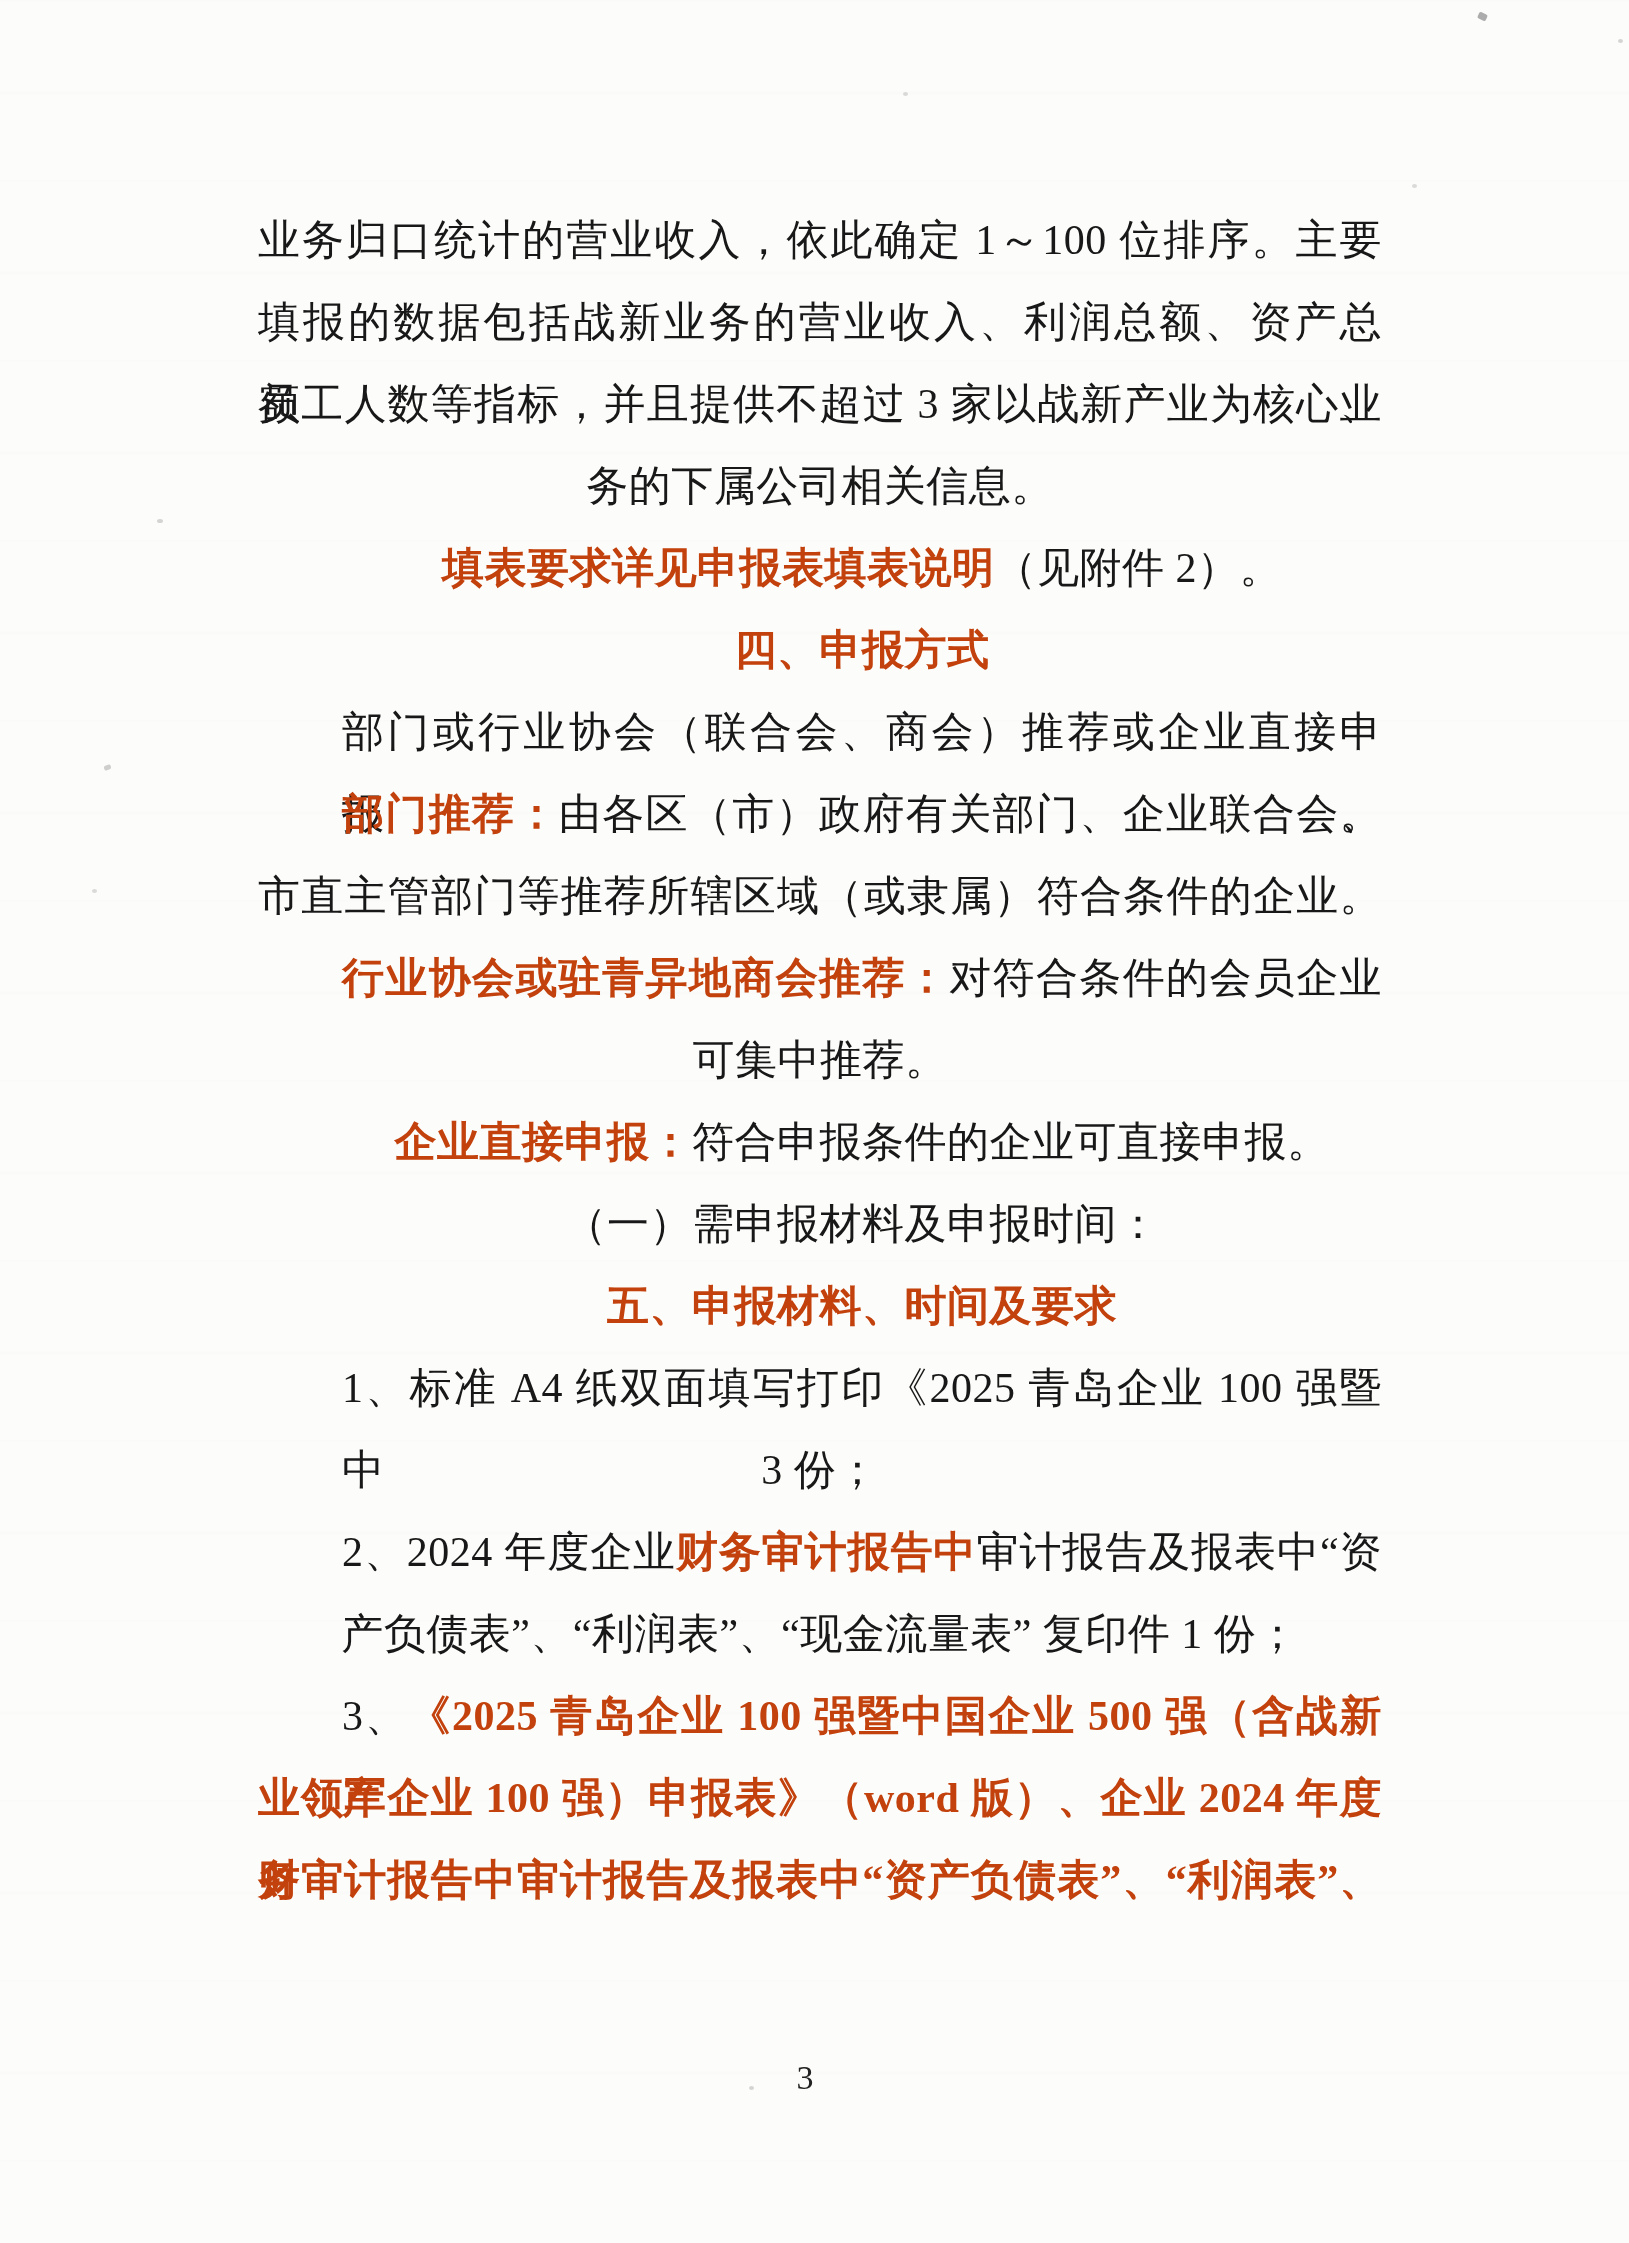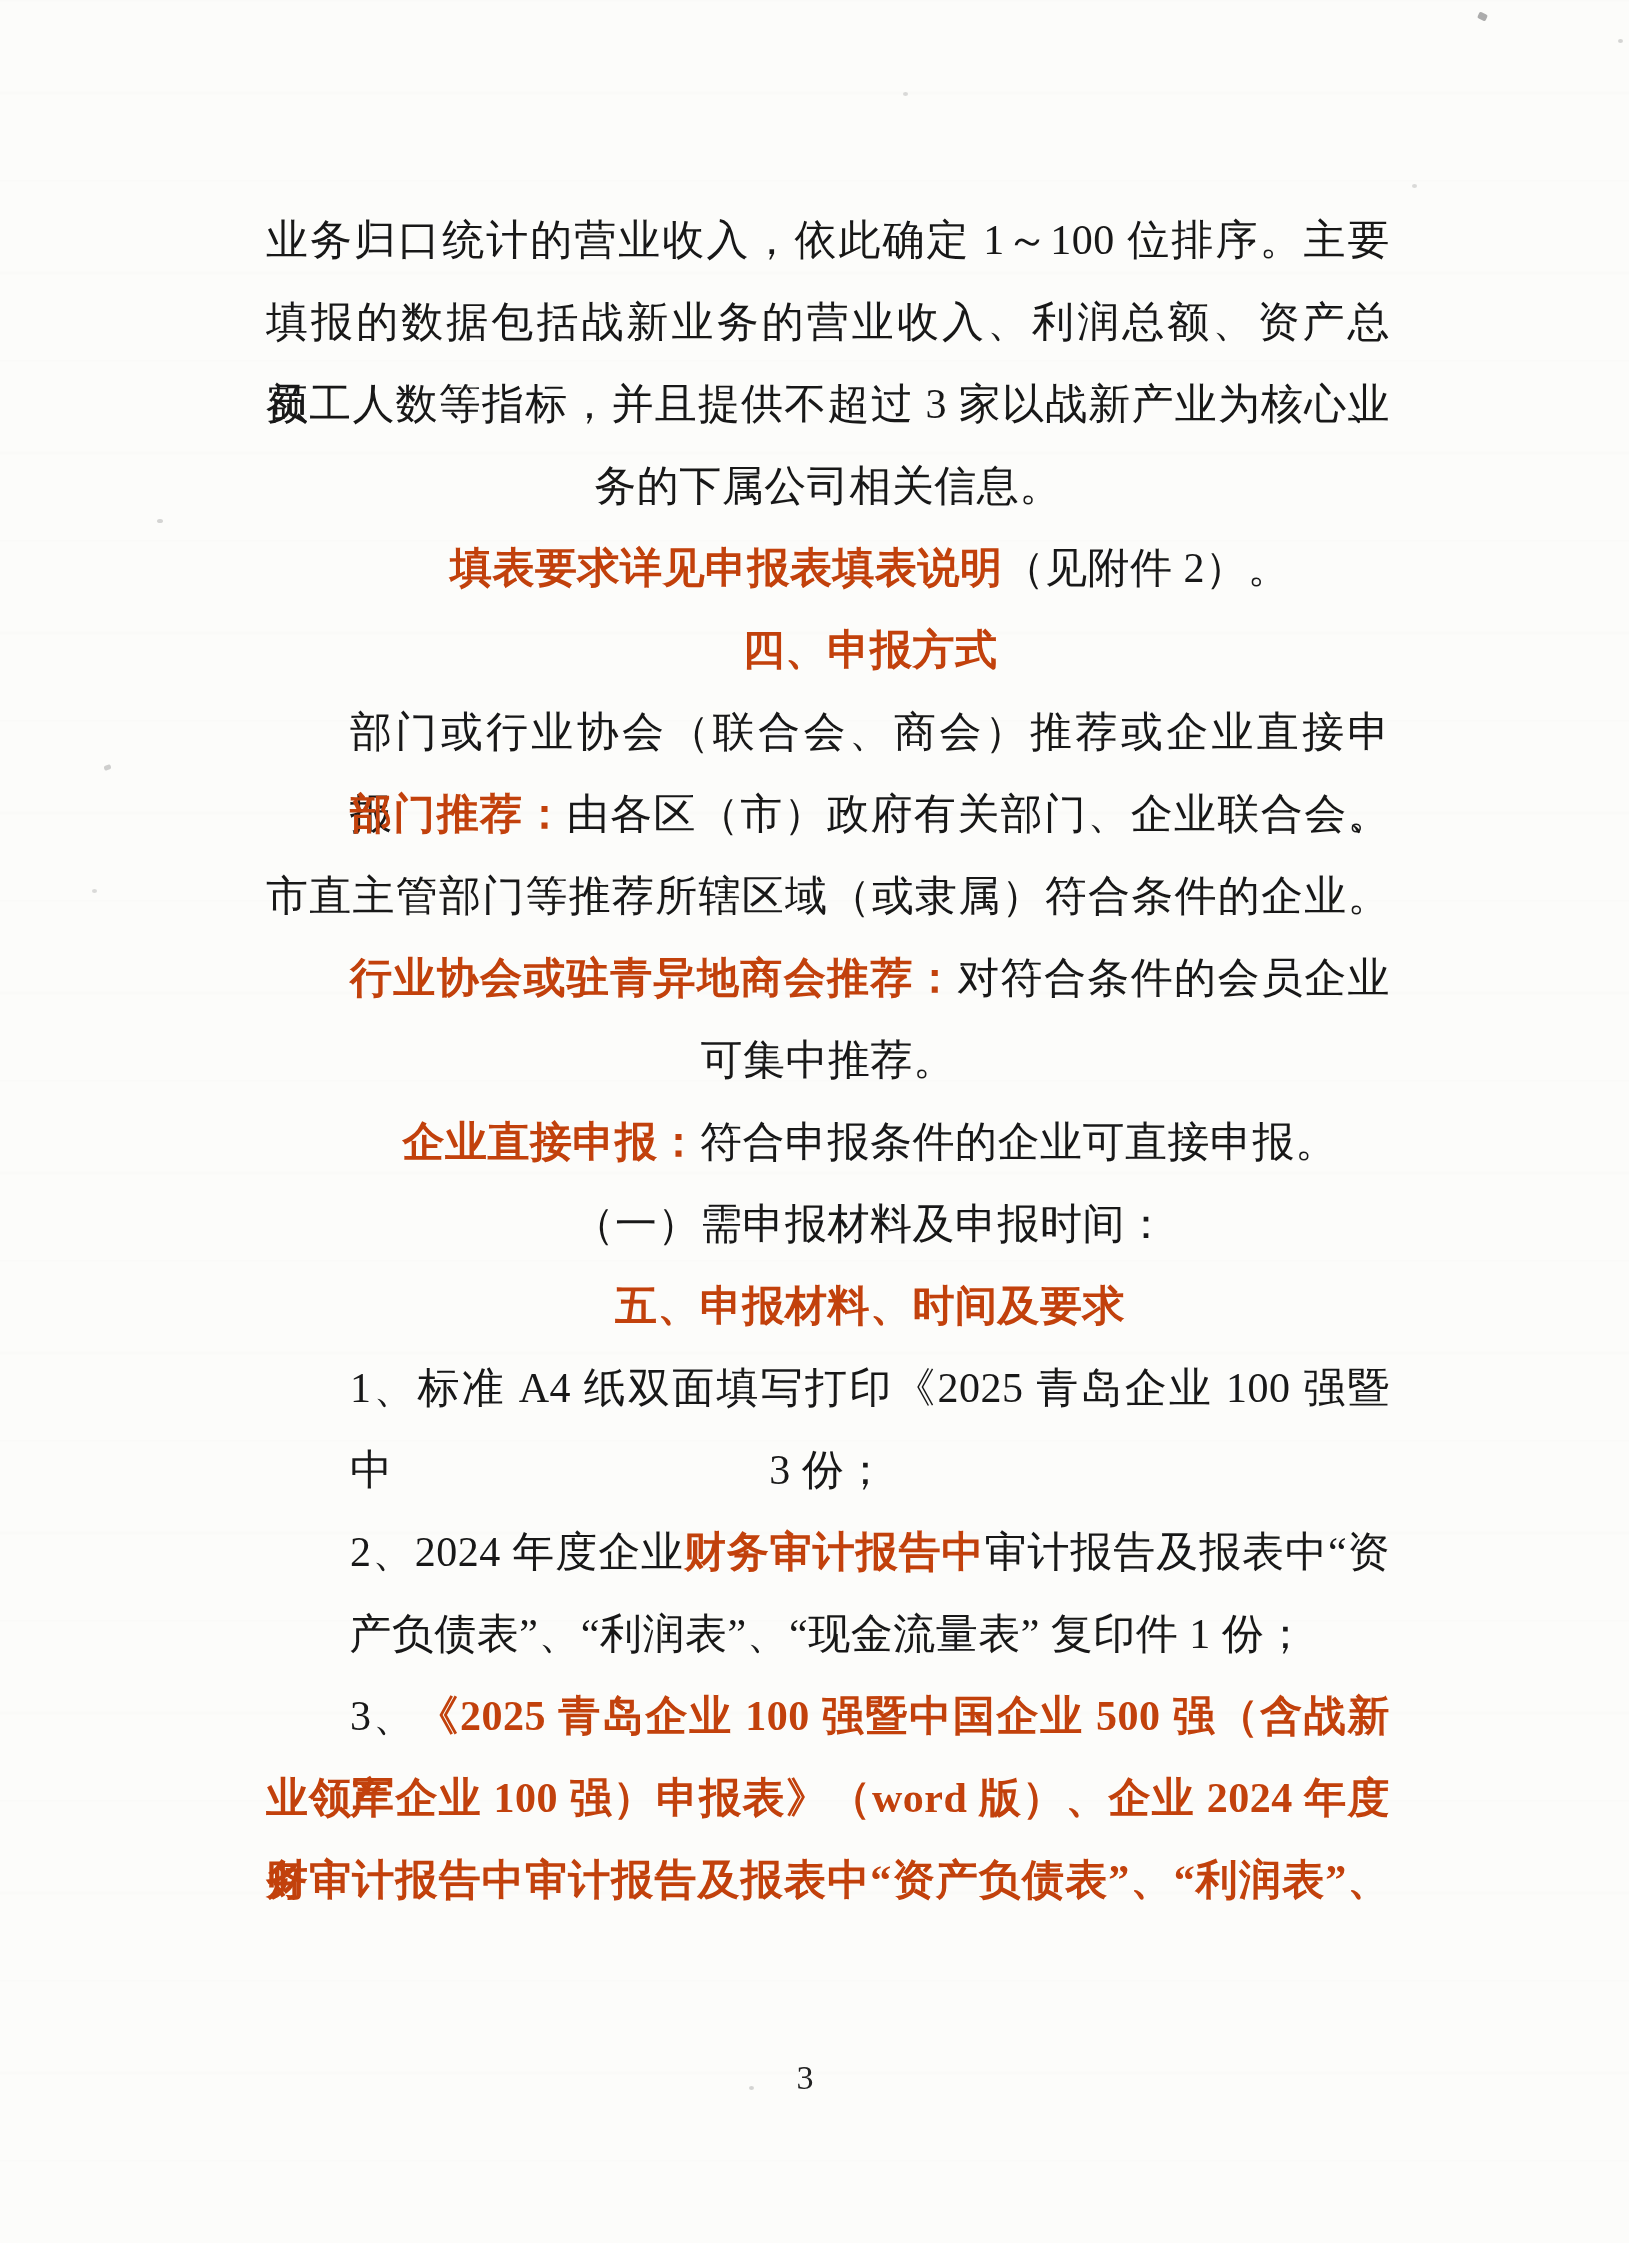--- a/index.html
+++ b/index.html
@@ -21,21 +21,21 @@
     background: repeating-linear-gradient(
       to bottom,
       rgba(0,0,0,0.012) 0px, rgba(0,0,0,0.0) 3px,
       rgba(0,0,0,0.0) 90px, rgba(0,0,0,0.012) 93px,
       rgba(0,0,0,0.0) 96px, rgba(0,0,0,0.0) 180px
     );
     pointer-events: none;
   }
   .text-block {
     position: absolute;
-    left: 266px;
+    left: 258px;
     top: 199px;
     width: 1124px;
   }
   .line {
     height: 82px;
     line-height: 82px;
     font-size: 42px;
     white-space: nowrap;
     letter-spacing: 0.5px;
     text-align: center;

